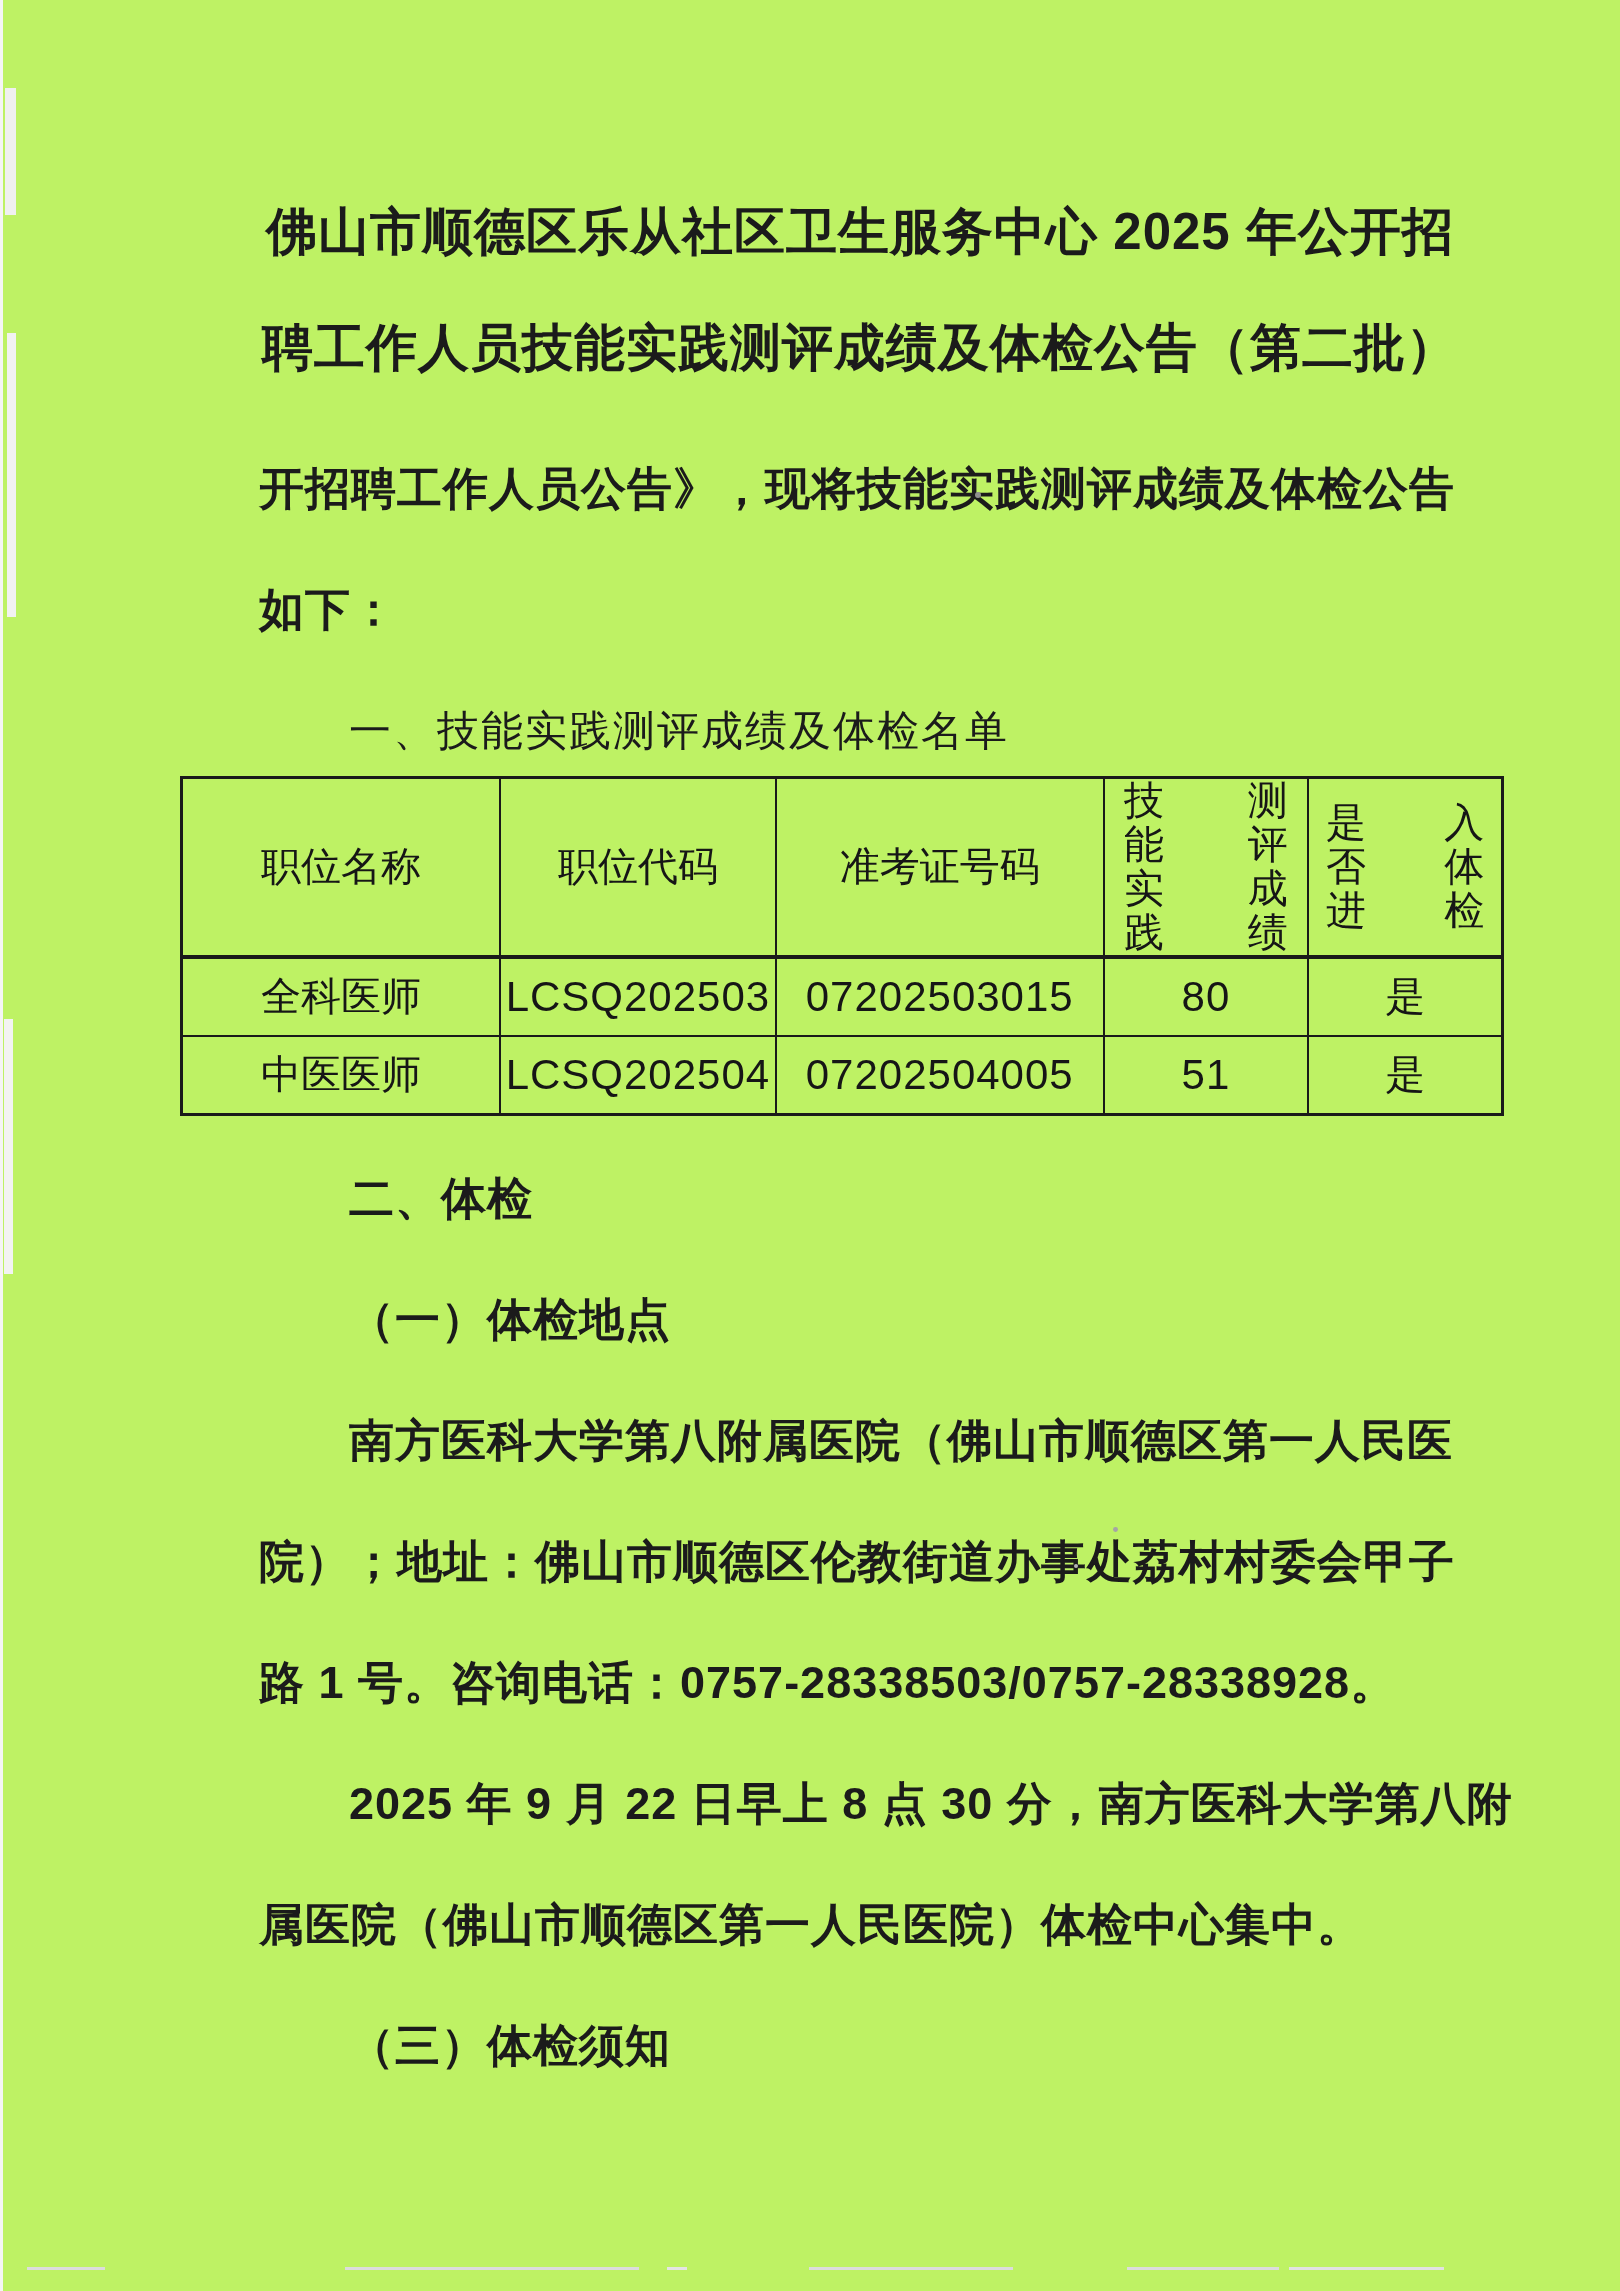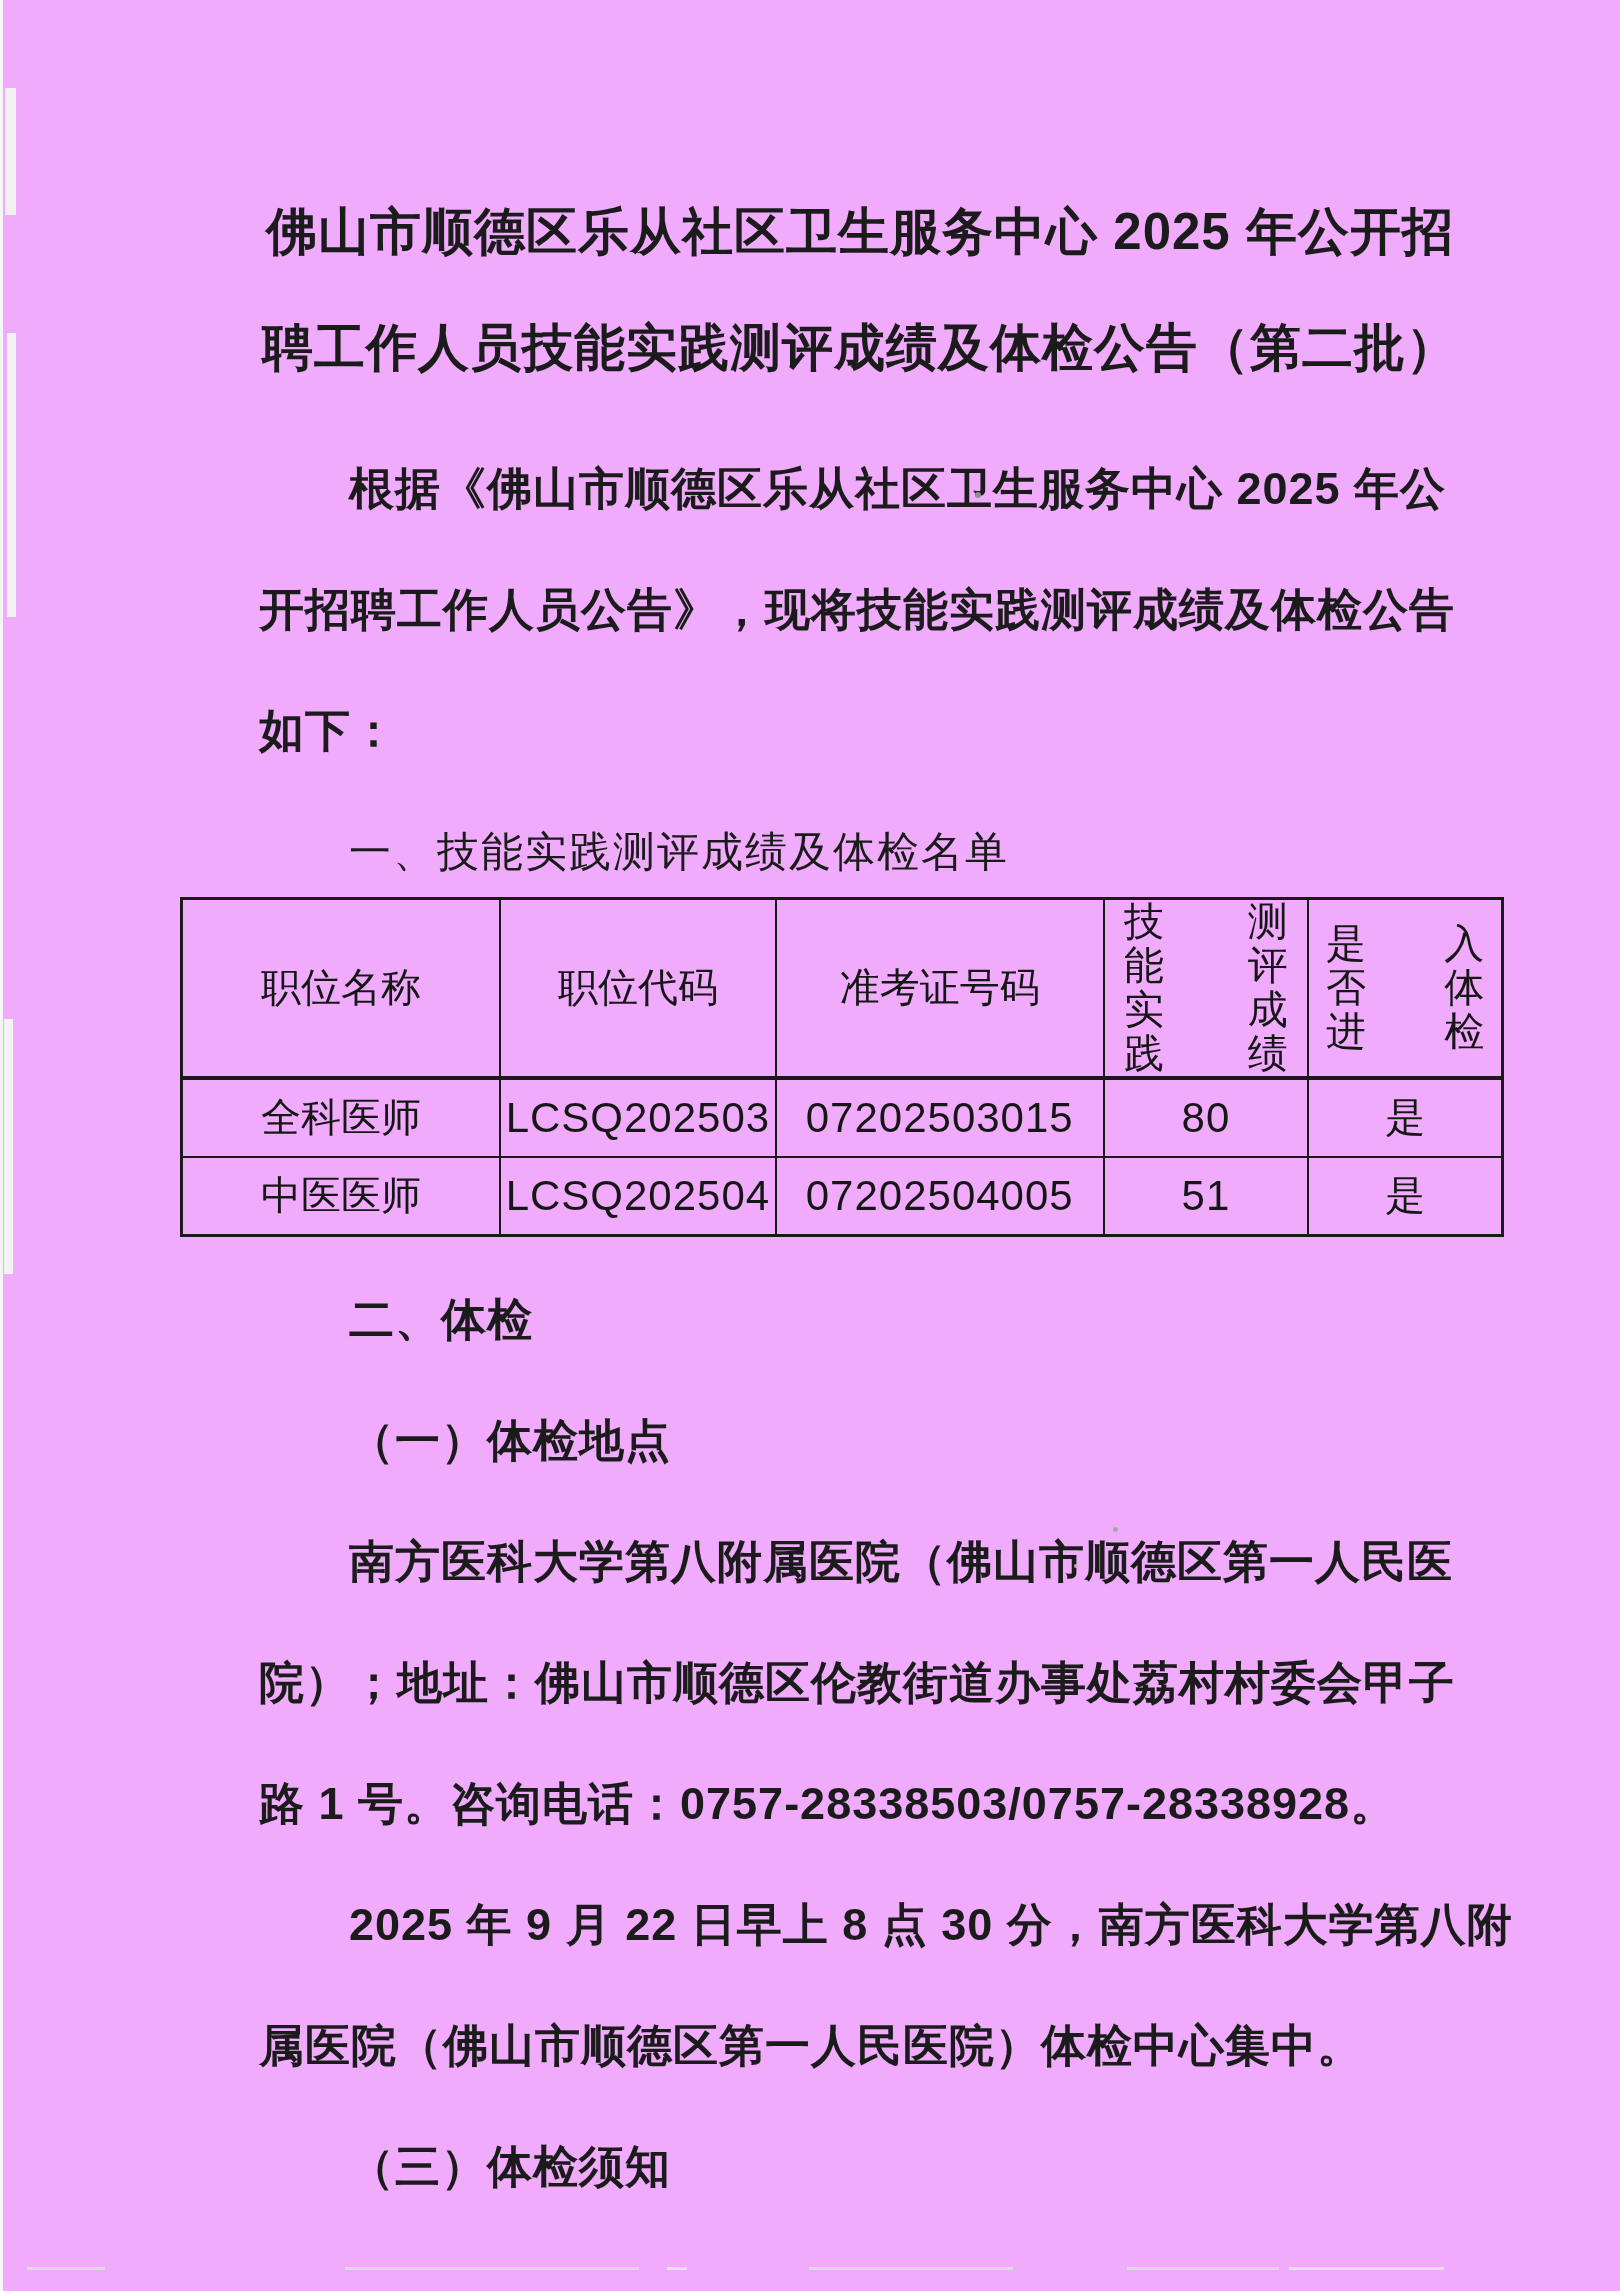--- a/index.html
+++ b/index.html
@@ -1,21 +1,21 @@
 <!DOCTYPE html>
 <html><head>
 <meta charset="utf-8">
 <style>
   html, body { margin: 0; padding: 0; background: #888; }
   .page {
     position: relative;
     width: 1620px;
     height: 2292px;
     margin: 0 auto;
-    background: #f0abfc;
+    background: #bef264;
     overflow: hidden;
     font-family: "Liberation Sans", sans-serif;
     color: #1b1b1b;
   }
   .content {
     position: absolute;
     left: 259px;
     top: 174px;
     width: 1202px;
   }
@@ -123,21 +123,20 @@
   <div class="content">
 
     <div class="lines">
 
     <div class="title-line">佛山市顺德区乐从社区卫生服务中心 2025 年公开招</div>
         <div class="title-line">聘工作人员技能实践测评成绩及体检公告（第二批）</div>
       </div>
 
     <div class="lines intro">
 
-    <p class="line indented"><span>根据《佛山市顺德区乐从社区卫生服务中心 2025 年公</span></p>
         <p class="line"><span>开招聘工作人员公告》，现将技能实践测评成绩及体检公告</span></p>
         <p class="line"><span>如下：</span></p>
       </div>
 
     <div class="section-heading">一、技能实践测评成绩及体检名单</div>
 
     <table class="results">
       <colgroup>
         <col style="width:24.1%">
         <col style="width:20.9%">

